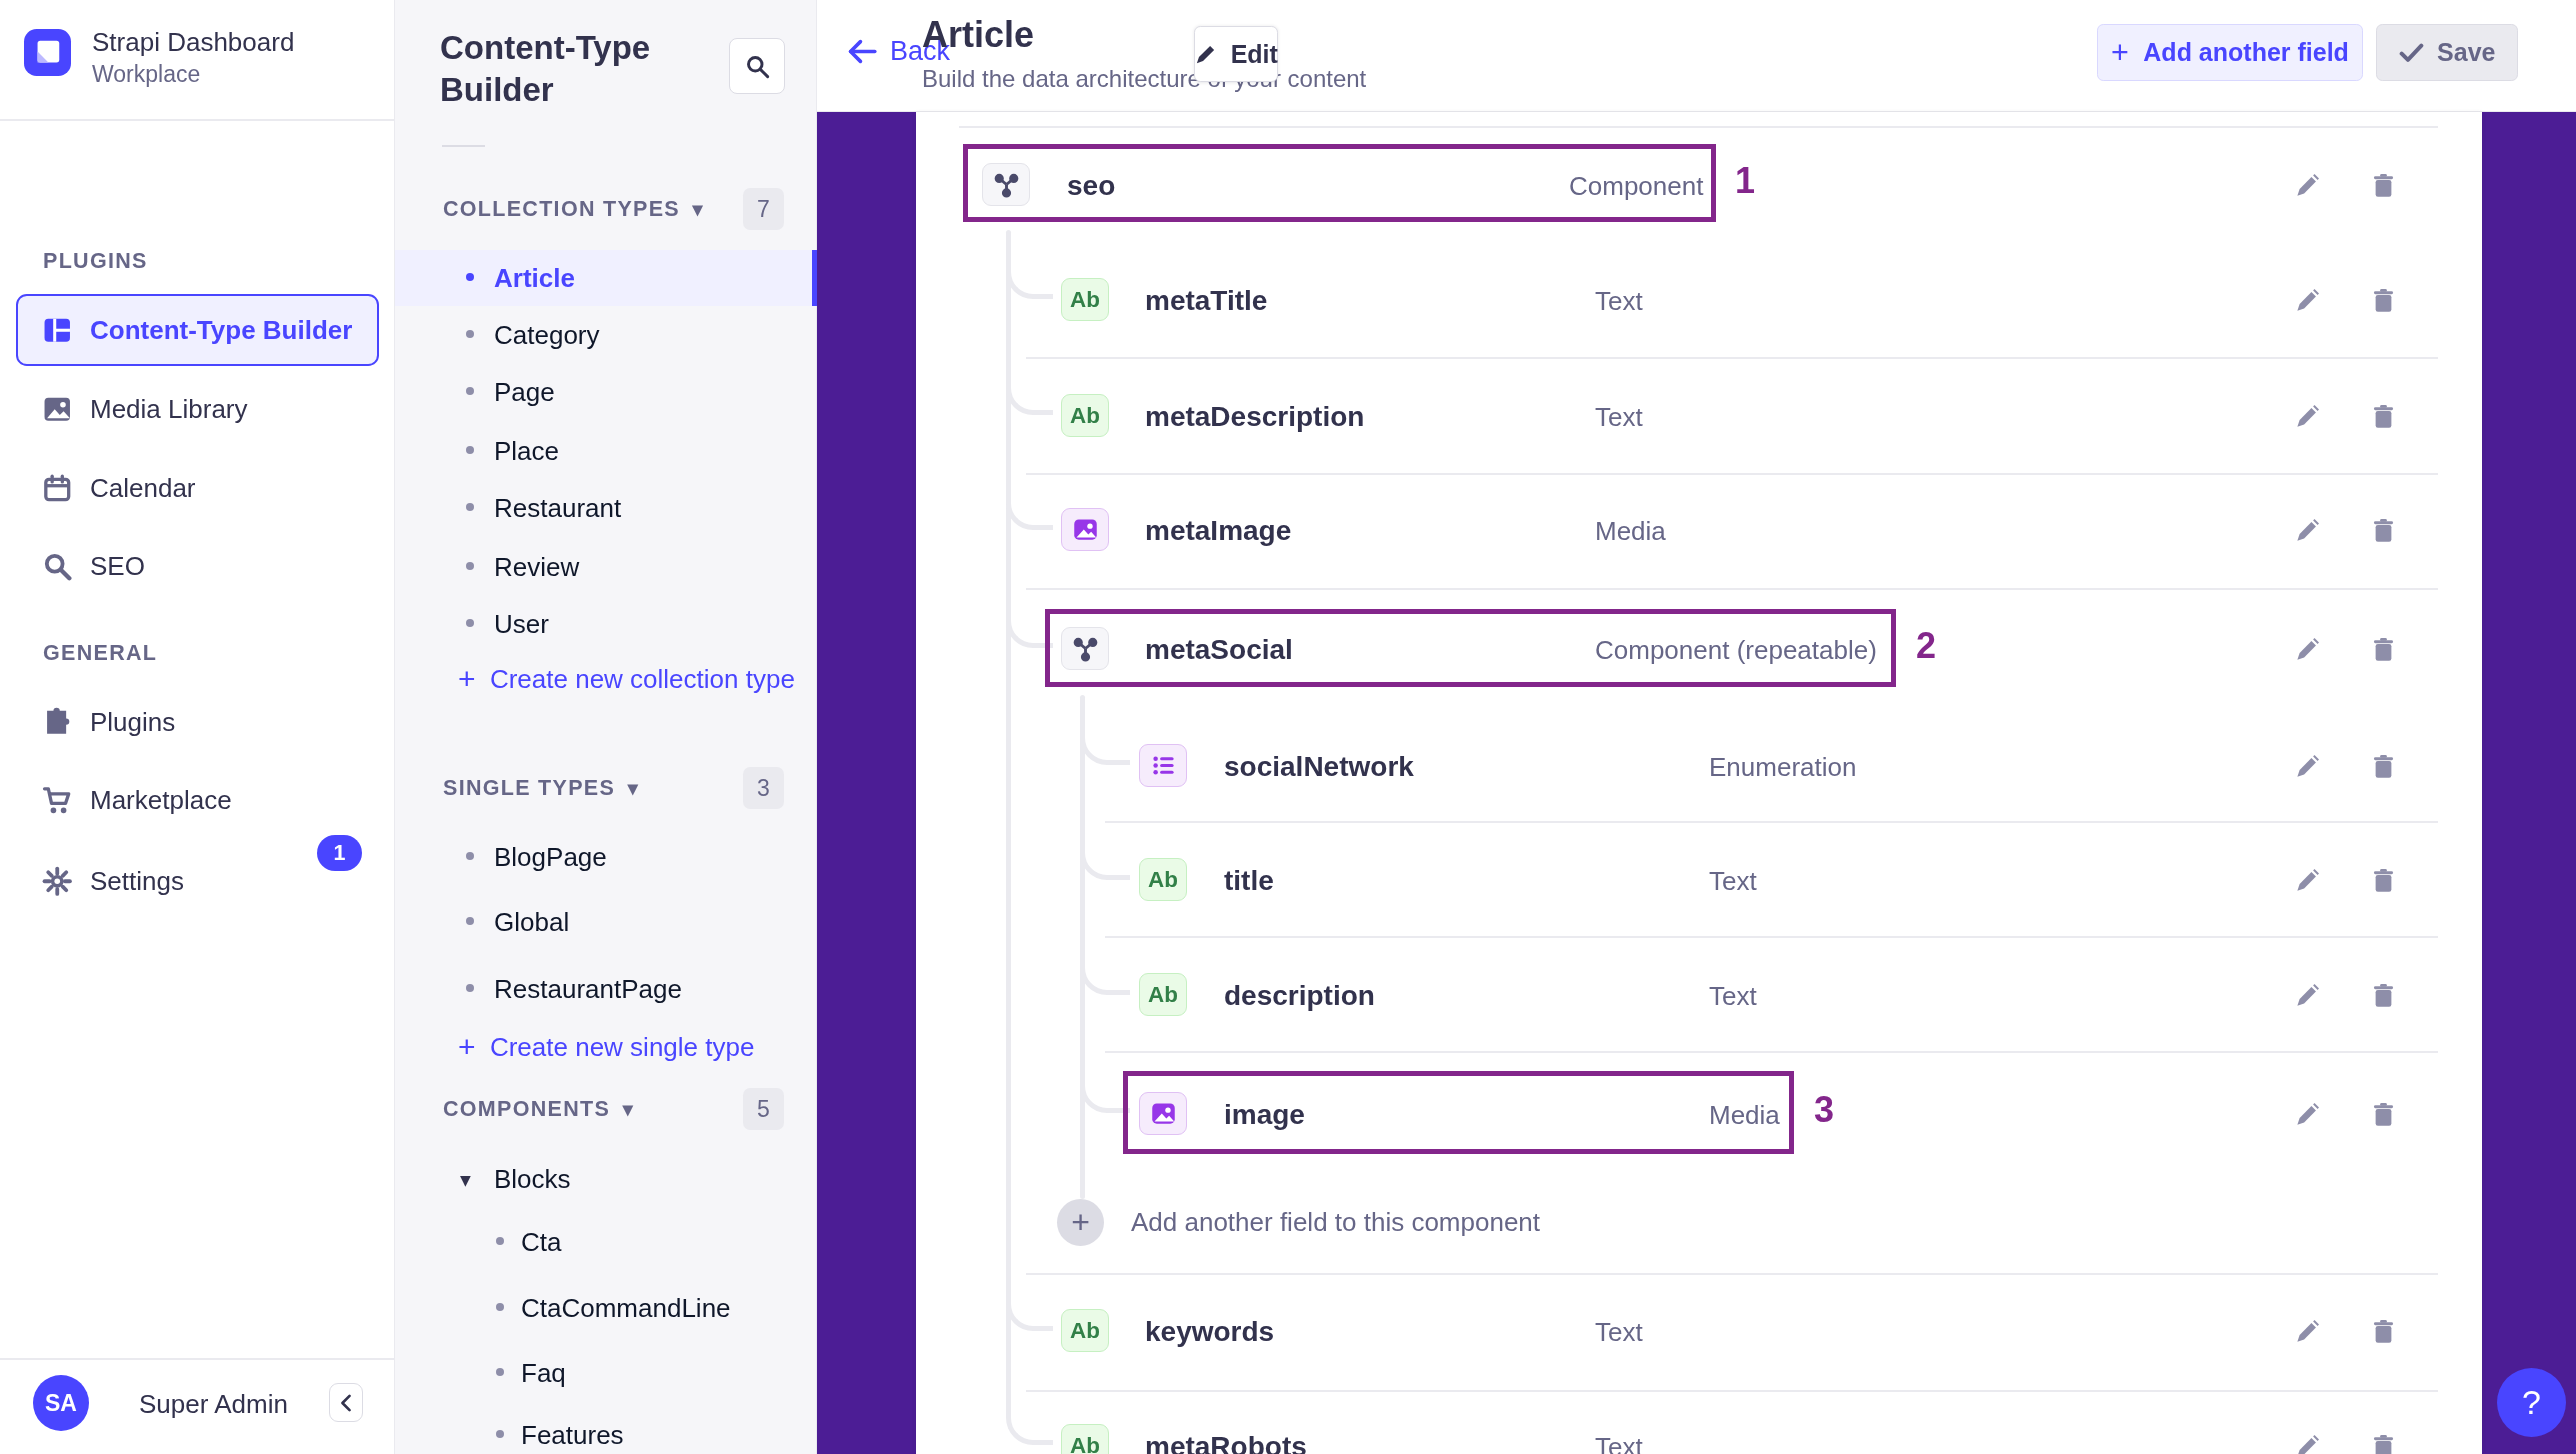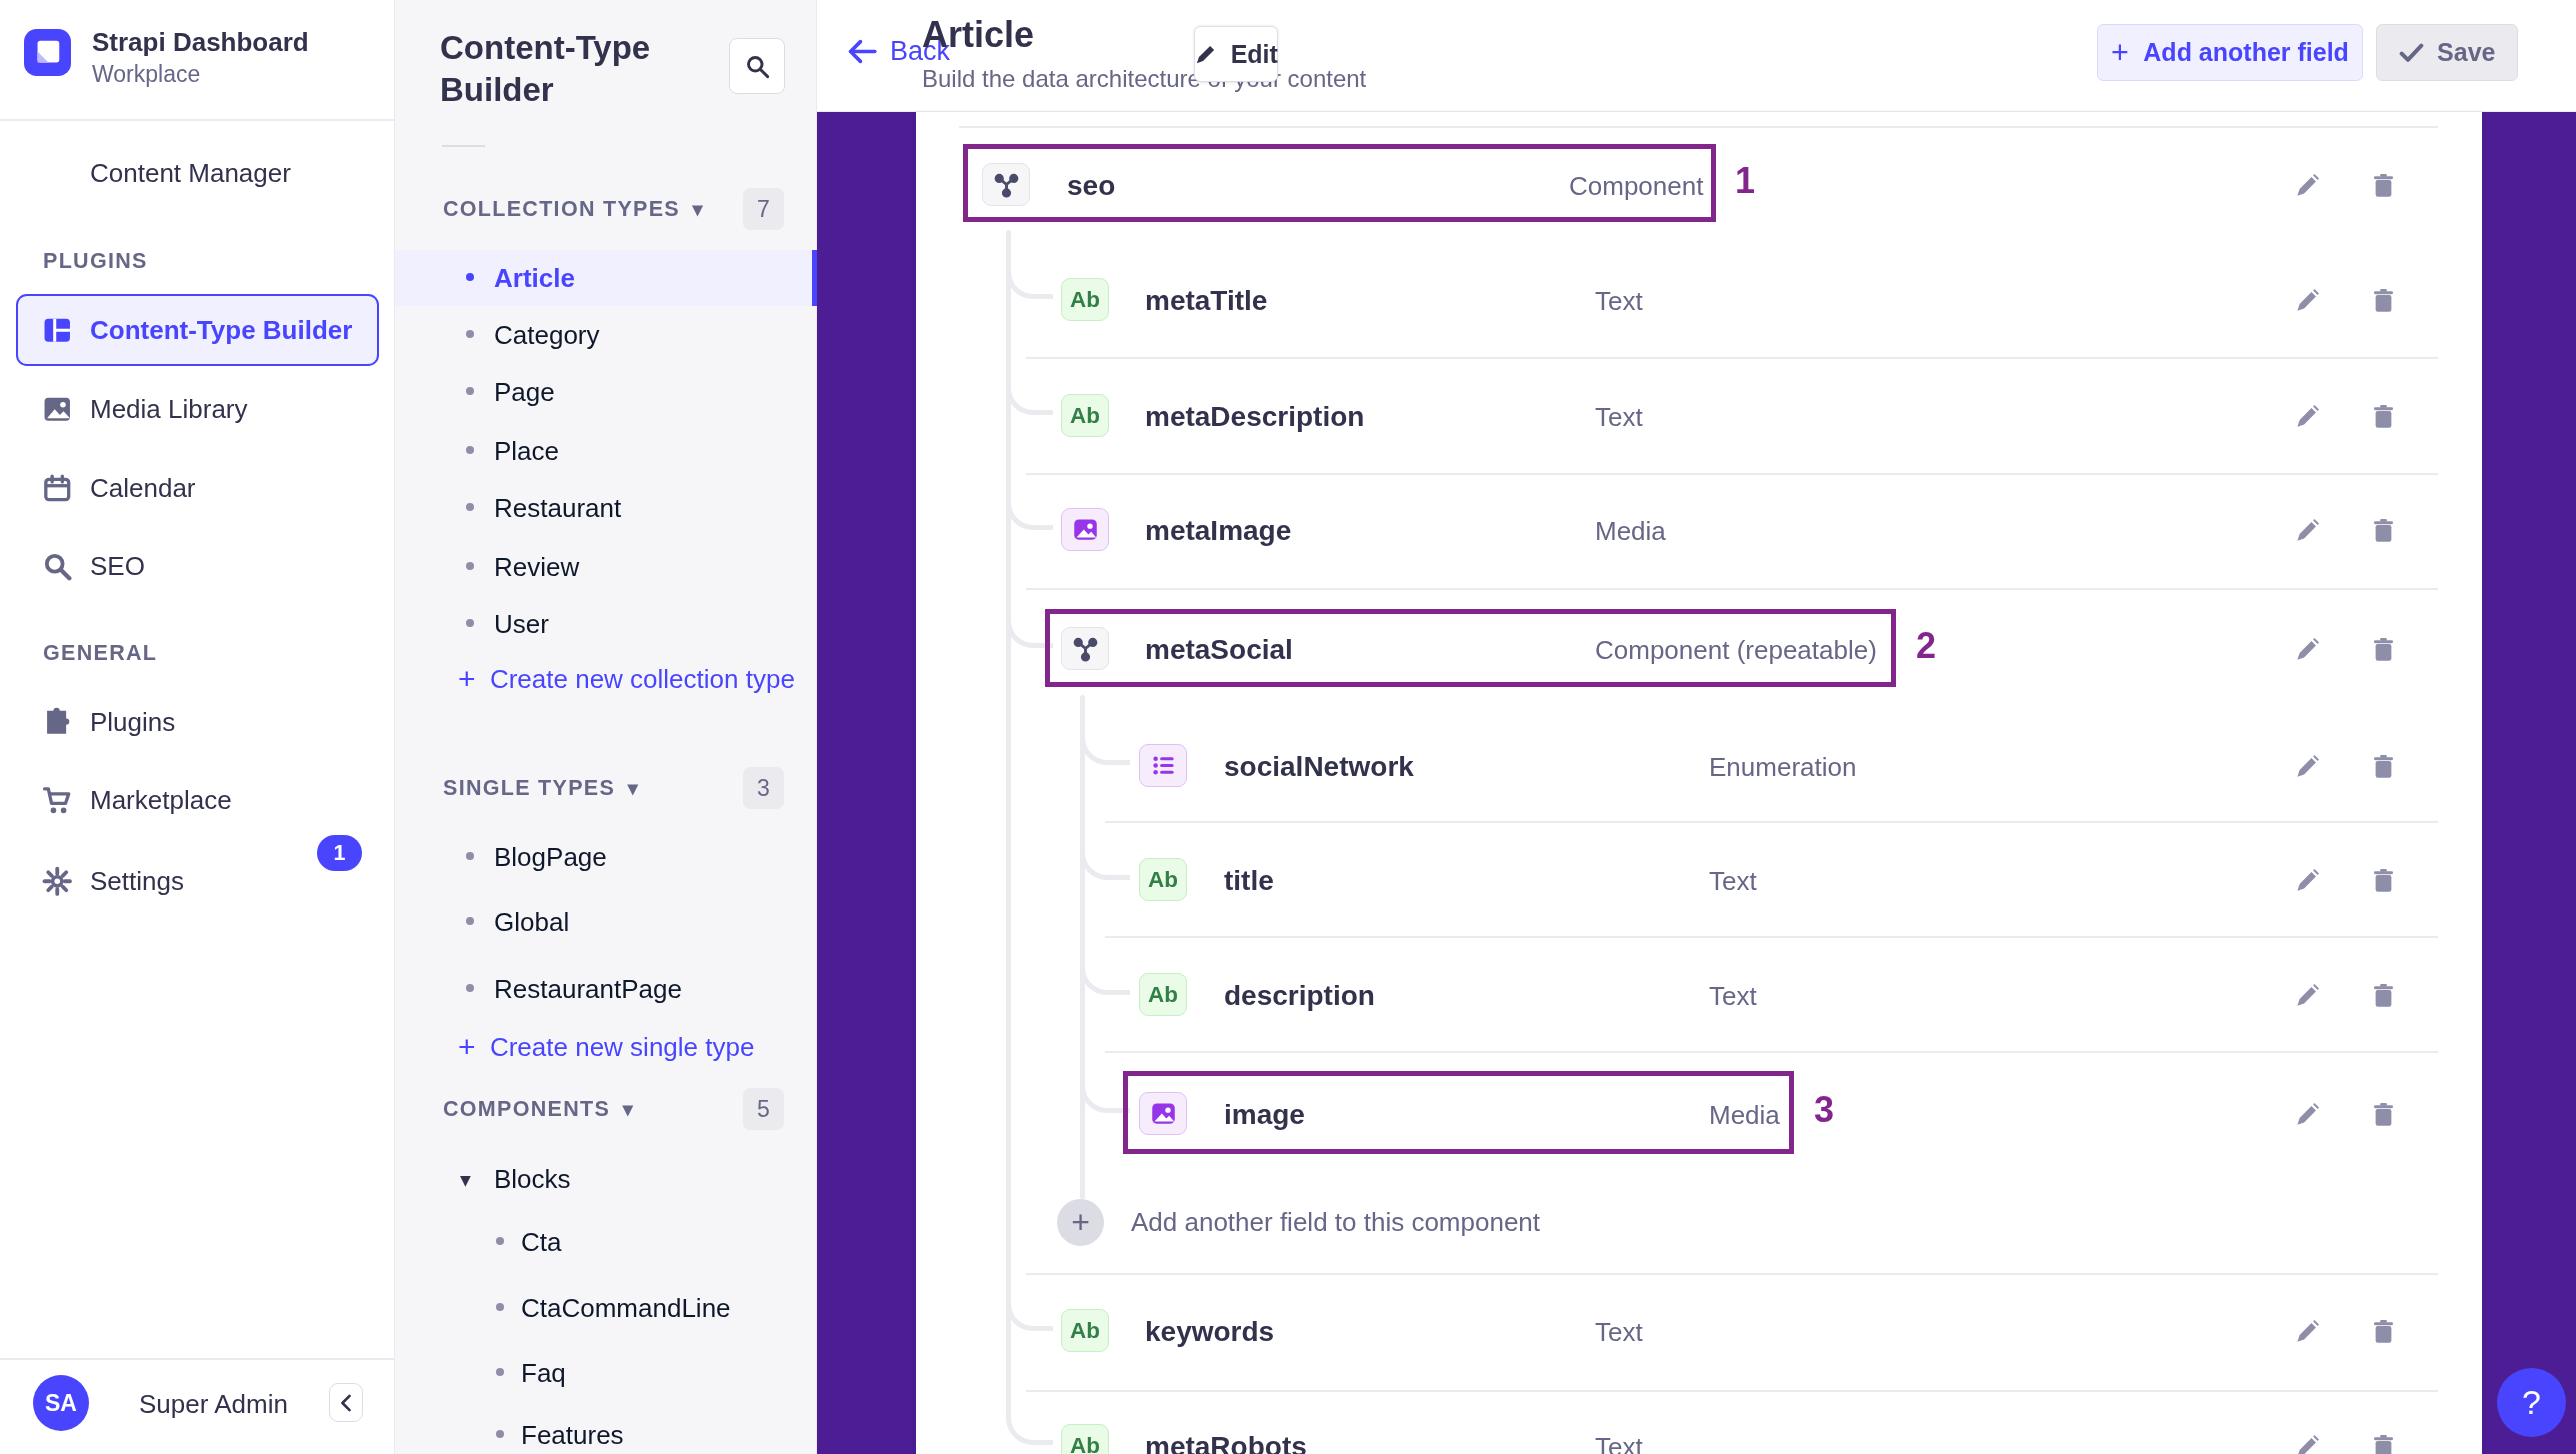--- a/index.html
+++ b/index.html
@@ -5,21 +5,21 @@
   html,body{margin:0;padding:0;background:#f6f6f9;}
   *{box-sizing:border-box;}
   .stage{position:relative;width:2576px;height:1454px;overflow:hidden;
          font-family:"Liberation Sans", sans-serif;color:#32324d;background:#f6f6f9;}
   .abs{position:absolute;}
 
   
   .leftnav{position:absolute;left:0;top:0;width:395px;height:1454px;background:#ffffff;
            border-right:0.9px solid #eaeaef;}
   .logo{position:absolute;left:24px;top:29px;width:47px;height:47px;border-radius:12.6px;background:#4945ff;}
-  .brand-name{position:absolute;left:92px;top:27px;font-size:26px;font-weight:bold;color:#32324d;}
+  .brand-name{position:absolute;left:92px;top:27px;font-size:26px;font-weight:normal;color:#32324d;}
   .brand-sub{position:absolute;left:92px;top:61px;font-size:23px;color:#666687;}
   .hdiv{position:absolute;background:#eaeaef;height:1.8px;}
   .nav-item{position:absolute;left:0;width:395px;height:56px;display:flex;align-items:center;cursor:pointer;}
   .nav-item .nicon{position:absolute;left:40px;width:34px;height:34px;display:flex;align-items:center;justify-content:center;}
   .nav-item .nlabel{position:absolute;left:90px;font-size:26px;color:#32324d;font-weight:500;}
   .nav-heading{position:absolute;left:43px;font-size:21.5px;font-weight:bold;letter-spacing:1.3px;color:#666687;}
   .nav-active-box{position:absolute;left:16px;width:363px;height:72px;border:2.7px solid #4945ff;border-radius:10.8px;background:#f0f0ff;}
   .nav-badge{position:absolute;border-radius:20px;background:#4945ff;color:#fff;font-size:21.5px;font-weight:bold;
              display:flex;align-items:center;justify-content:center;}
   .avatar{position:absolute;border-radius:50%;background:#4945ff;color:#fff;font-weight:bold;
@@ -93,24 +93,20 @@
     <div class="logo">
       <svg width="47" height="47" viewBox="0 0 52 52">
         <rect x="15" y="13" width="24" height="24" rx="3" fill="#ffffff"></rect>
         <path d="M15 37 L15 25 L27 37 Z" fill="#bdb9ff"></path>
       </svg>
     </div>
     <div class="brand-name">Strapi Dashboard</div>
     <div class="brand-sub">Workplace</div>
     <div class="hdiv" style="left:0;top:119px;width:395px;"></div>
 
-    <div class="nav-item" style="top:145px;">
-      <span class="nicon"></span>
-      <span class="nlabel">Content Manager</span>
-    </div>
 
     <div class="nav-heading" style="top:249px;">PLUGINS</div>
     <div id="plugins-list">
         <div class="nav-item" style="top: 302px;">
           <div class="nav-active-box" style="top: -8px;"></div>
           <span class="nicon">
             <svg width="30.5" height="30.5" viewBox="0 0 24 24">
               <rect x="2" y="3" width="20" height="18" rx="3" fill="#4945ff"></rect>
               <line x1="10" y1="3" x2="10" y2="21" stroke="#fff" stroke-width="2.4"></line>
               <line x1="10" y1="12" x2="22" y2="12" stroke="#fff" stroke-width="2.4"></line>

